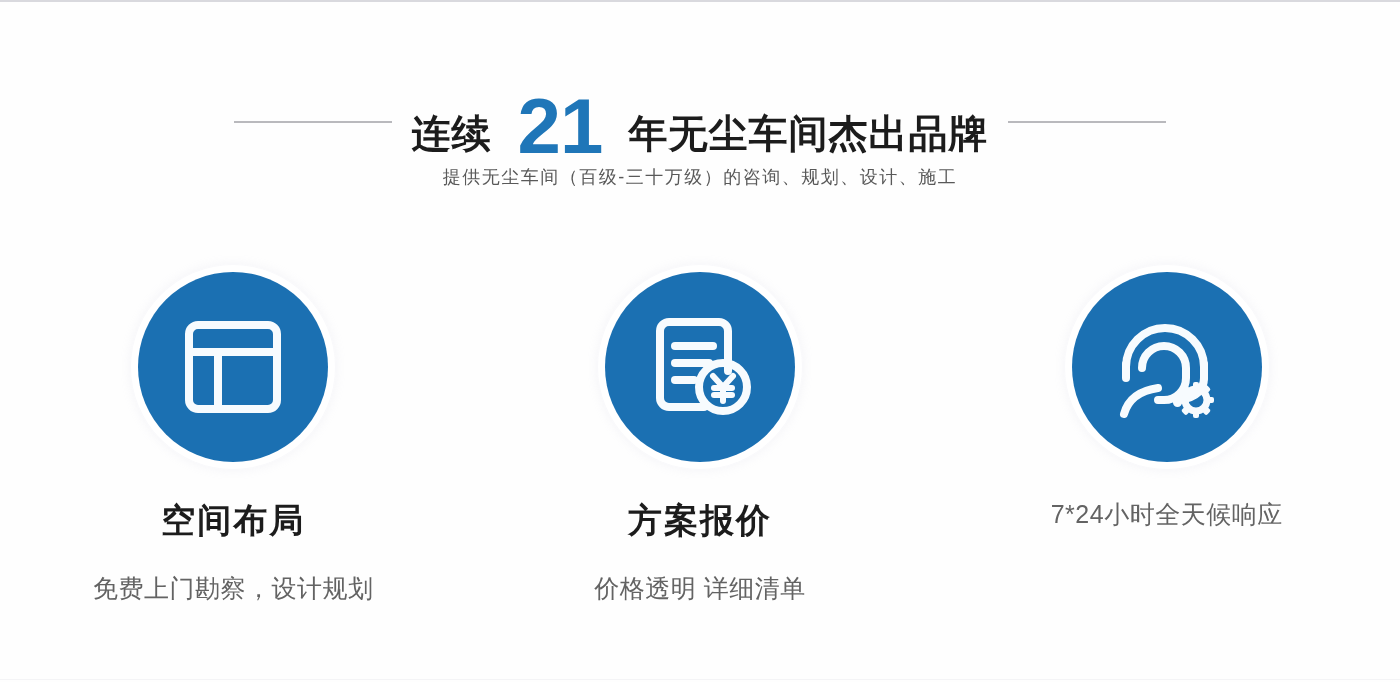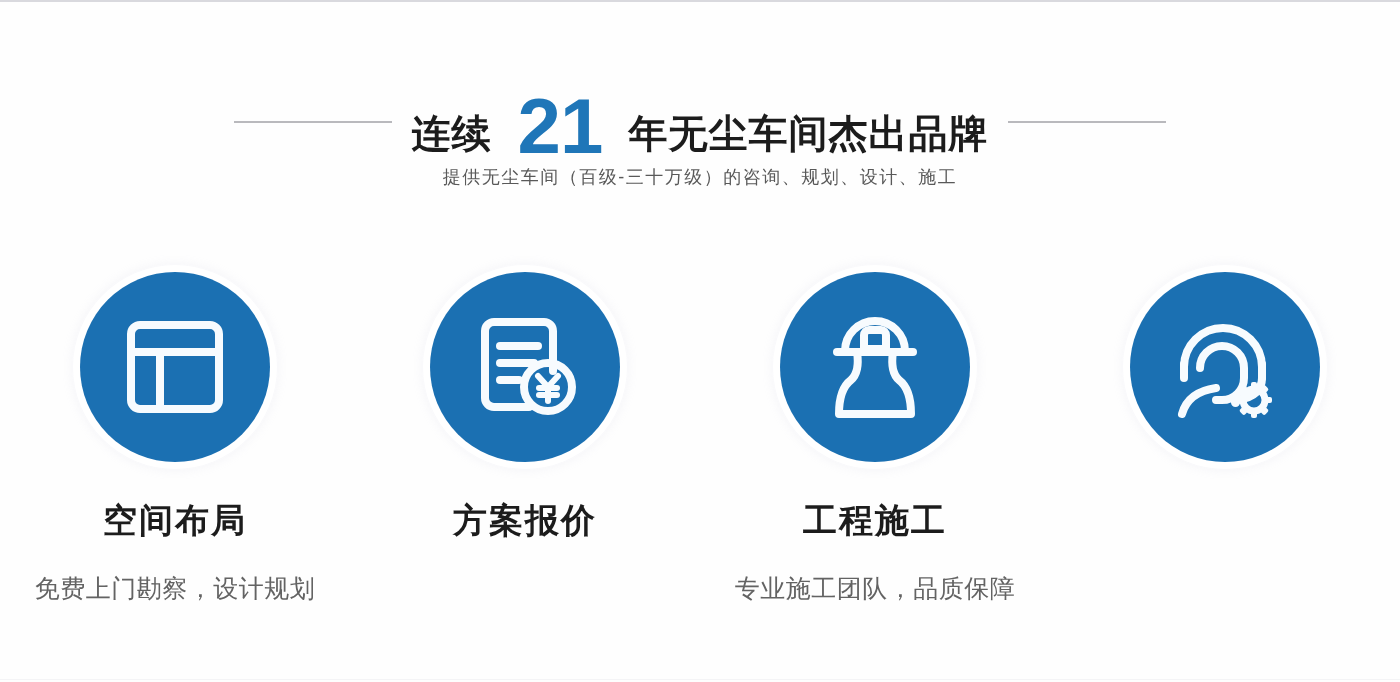--- a/index.html
+++ b/index.html
@@ -206,44 +206,23 @@
                 <path d="M67 63 L77 74 L87 63"></path>
                 <line x1="77" y1="74" x2="77" y2="88"></line>
                 <line x1="68" y1="75" x2="86" y2="75"></line>
                 <line x1="68" y1="82" x2="86" y2="82"></line>
               </g>
             </svg>
           </span>
         </div>
       </div>
       <div class="feature-title">方案报价</div>
-    </div>
-
-    <div class="feature">
-      <div class="circle-wrap">
-        <div class="circle" style="background: rgb(27, 112, 178);">
-          <span>
-            <svg width="104" height="108" viewBox="0 0 104 108" aria-hidden="true">
-              <g fill="none" stroke="#f7fbfe" stroke-width="8" stroke-linecap="round" stroke-linejoin="round">
-
-                <path d="M41 22 a5 5 0 0 1 5 -5 h12 a5 5 0 0 1 5 5 v14 H41 z"></path>
-
-                <path d="M22 38 a30 30 0 0 1 60 0"></path>
-
-                <line x1="14" y1="39" x2="90" y2="39"></line>
-
-                <path d="M34 39 q3 20 -6 28 q-12 9 -12 34 h72 q0 -25 -12 -34 q-9 -8 -6 -28"></path>
-              </g>
-            </svg>
-          </span>
-        </div>
-      </div>
-      <div class="feature-title">工程施工</div>
-      <div class="feature-desc">专业施工团队，品质保障</div>
-    </div>
+      <div class="feature-desc">价格透明 详细清单</div>
+    </div>
+
 
     <div class="feature">
       <div class="circle-wrap">
         <div class="circle" style="background: rgb(27, 112, 178);">
           <span>
             <svg width="110" height="110" viewBox="0 0 110 110" aria-hidden="true">
               <g fill="none" stroke="#f7fbfe" stroke-width="8" stroke-linecap="round" stroke-linejoin="round">
 
                 <path d="M14 55 a39 39 0 0 1 78 0"></path>
 
@@ -271,16 +250,17 @@
                 <rect x="94" y="85" width="8" height="6" rx="2"></rect>
                 <rect x="70" y="74" width="7" height="6" rx="2" transform="rotate(-45 73.5 77)"></rect>
                 <rect x="91" y="96" width="7" height="6" rx="2" transform="rotate(-45 94.5 99)"></rect>
                 <rect x="91" y="74" width="7" height="6" rx="2" transform="rotate(45 94.5 77)"></rect>
                 <rect x="70" y="96" width="7" height="6" rx="2" transform="rotate(45 73.5 99)"></rect>
               </g>
             </svg>
           </span>
         </div>
       </div>
+      <div class="feature-desc">7*24小时全天候响应</div>
     </div>
 
   </div>
 </div>
 
 </body></html>

